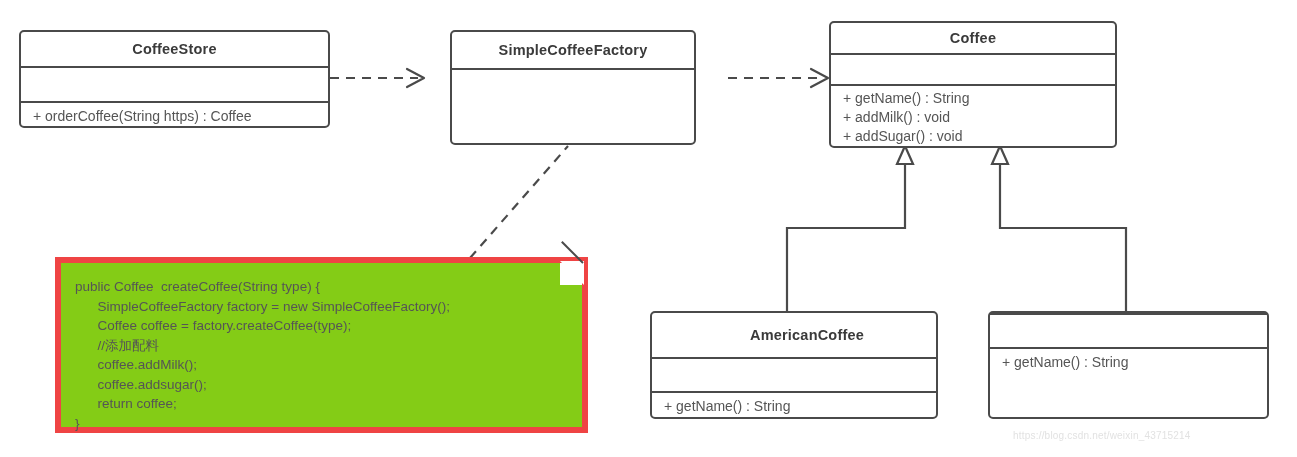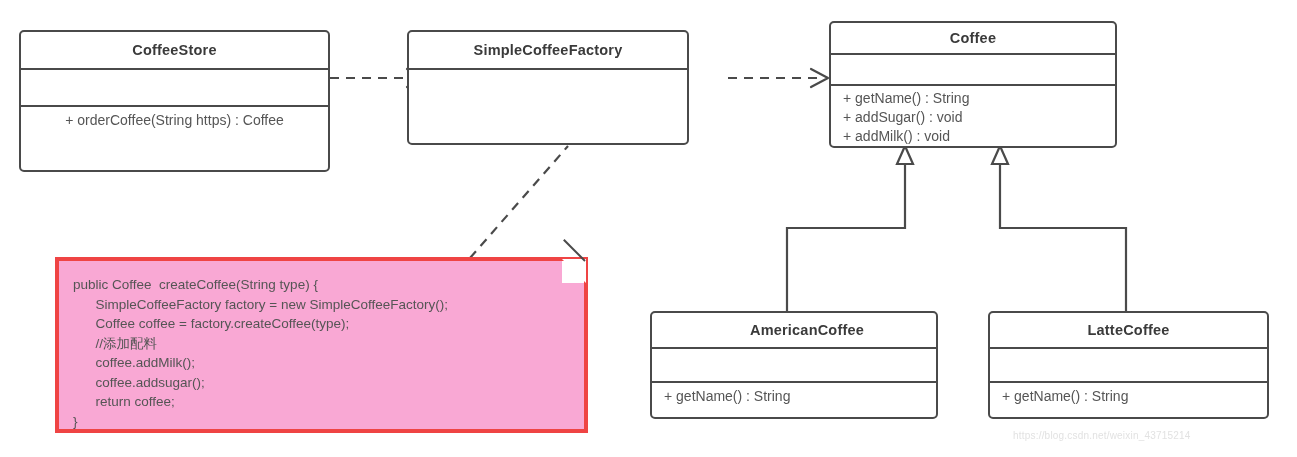--- a/index.html
+++ b/index.html
@@ -52,22 +52,22 @@
     font-size: 14px;
     color: #555555;
     line-height: 19px;
     white-space: nowrap;
   }
 
   
   .uml-note {
     position: absolute;
     box-sizing: border-box;
-    background: #f9a8d4;
-    border: 4px solid #ef4444;
+    background: #84cc16;
+    border: 6px solid #ef4444;
     padding: 14px 0 8px 14px;
   }
   .note-fold {
     position: absolute;
     top: 0;
     right: 0;
     width: 22px;
     height: 22px;
     background: #ffffff;
   }
@@ -143,53 +143,52 @@
     <g>
       <path d="M 1126 311 L 1126 228 L 1000 228 L 1000 163" fill="none" stroke="#4a4a4a" stroke-width="2.2" stroke-linejoin="miter" stroke-linecap="butt"></path>
       <polygon points="1000,146 992,164 1008,164" fill="#ffffff" stroke="#4a4a4a" stroke-width="2.2" stroke-linejoin="miter"></polygon>
     </g>
 
     <g>
       <line x1="470" y1="258" x2="568" y2="146" stroke="#4a4a4a" stroke-width="2.2" stroke-dasharray="9,7"></line>
     </g>
   </svg>
 
-  <div class="uml-class" style="left:19px; top:30px; width:311px; height:142px;text-align:center;">
+  <div class="uml-class" style="left:19px; top:30px; width:311px; height:98px;">
     <div class="uml-name" style="height:36px;">CoffeeStore</div>
     <div class="uml-attrs" style="height:37px;"></div>
     <div class="uml-ops" style="flex:1;">
       <div class="uml-op">+ orderCoffee(String https) : Coffee</div>
     </div>
   </div>
 
-  <div class="uml-class" style="left:407px; top:30px; width:282px; height:115px;">
+  <div class="uml-class" style="left:450px; top:30px; width:246px; height:115px;">
     <div class="uml-name" style="height:36px;">SimpleCoffeeFactory</div>
     <div class="uml-attrs" style="height:37px;"></div>
   </div>
 
   <div class="uml-class" style="left:829px; top:21px; width:288px; height:127px;">
     <div class="uml-name" style="height:33px;">Coffee</div>
     <div class="uml-attrs" style="height:33px;"></div>
     <div class="uml-ops" style="flex:1; padding-top:3px;">
       <div class="uml-op">+ getName() : String</div>
+      <div class="uml-op">+ addMilk() : void</div>
       <div class="uml-op">+ addSugar() : void</div>
-      <div class="uml-op">+ addMilk() : void</div>
     </div>
   </div>
 
   <div class="uml-class" style="left:650px; top:311px; width:288px; height:108px;">
-    <div class="uml-name" style="height:34px;padding-left:26px;">AmericanCoffee</div>
+    <div class="uml-name" style="height:44px;padding-left:26px;">AmericanCoffee</div>
     <div class="uml-attrs" style="height:34px;"></div>
     <div class="uml-ops" style="flex:1;">
       <div class="uml-op">+ getName() : String</div>
     </div>
   </div>
 
   <div class="uml-class" style="left:988px; top:311px; width:281px; height:108px;">
-    <div class="uml-name" style="height:34px;">LatteCoffee</div>
     <div class="uml-attrs" style="height:34px;"></div>
     <div class="uml-ops" style="flex:1;">
       <div class="uml-op">+ getName() : String</div>
     </div>
   </div>
 
   <div class="uml-note" style="left:55px; top:257px; width:533px; height:176px;">
     <span class="note-fold"></span>
     <div class="note-code">public Coffee  createCoffee(String type) {
       SimpleCoffeeFactory factory = new SimpleCoffeeFactory();

